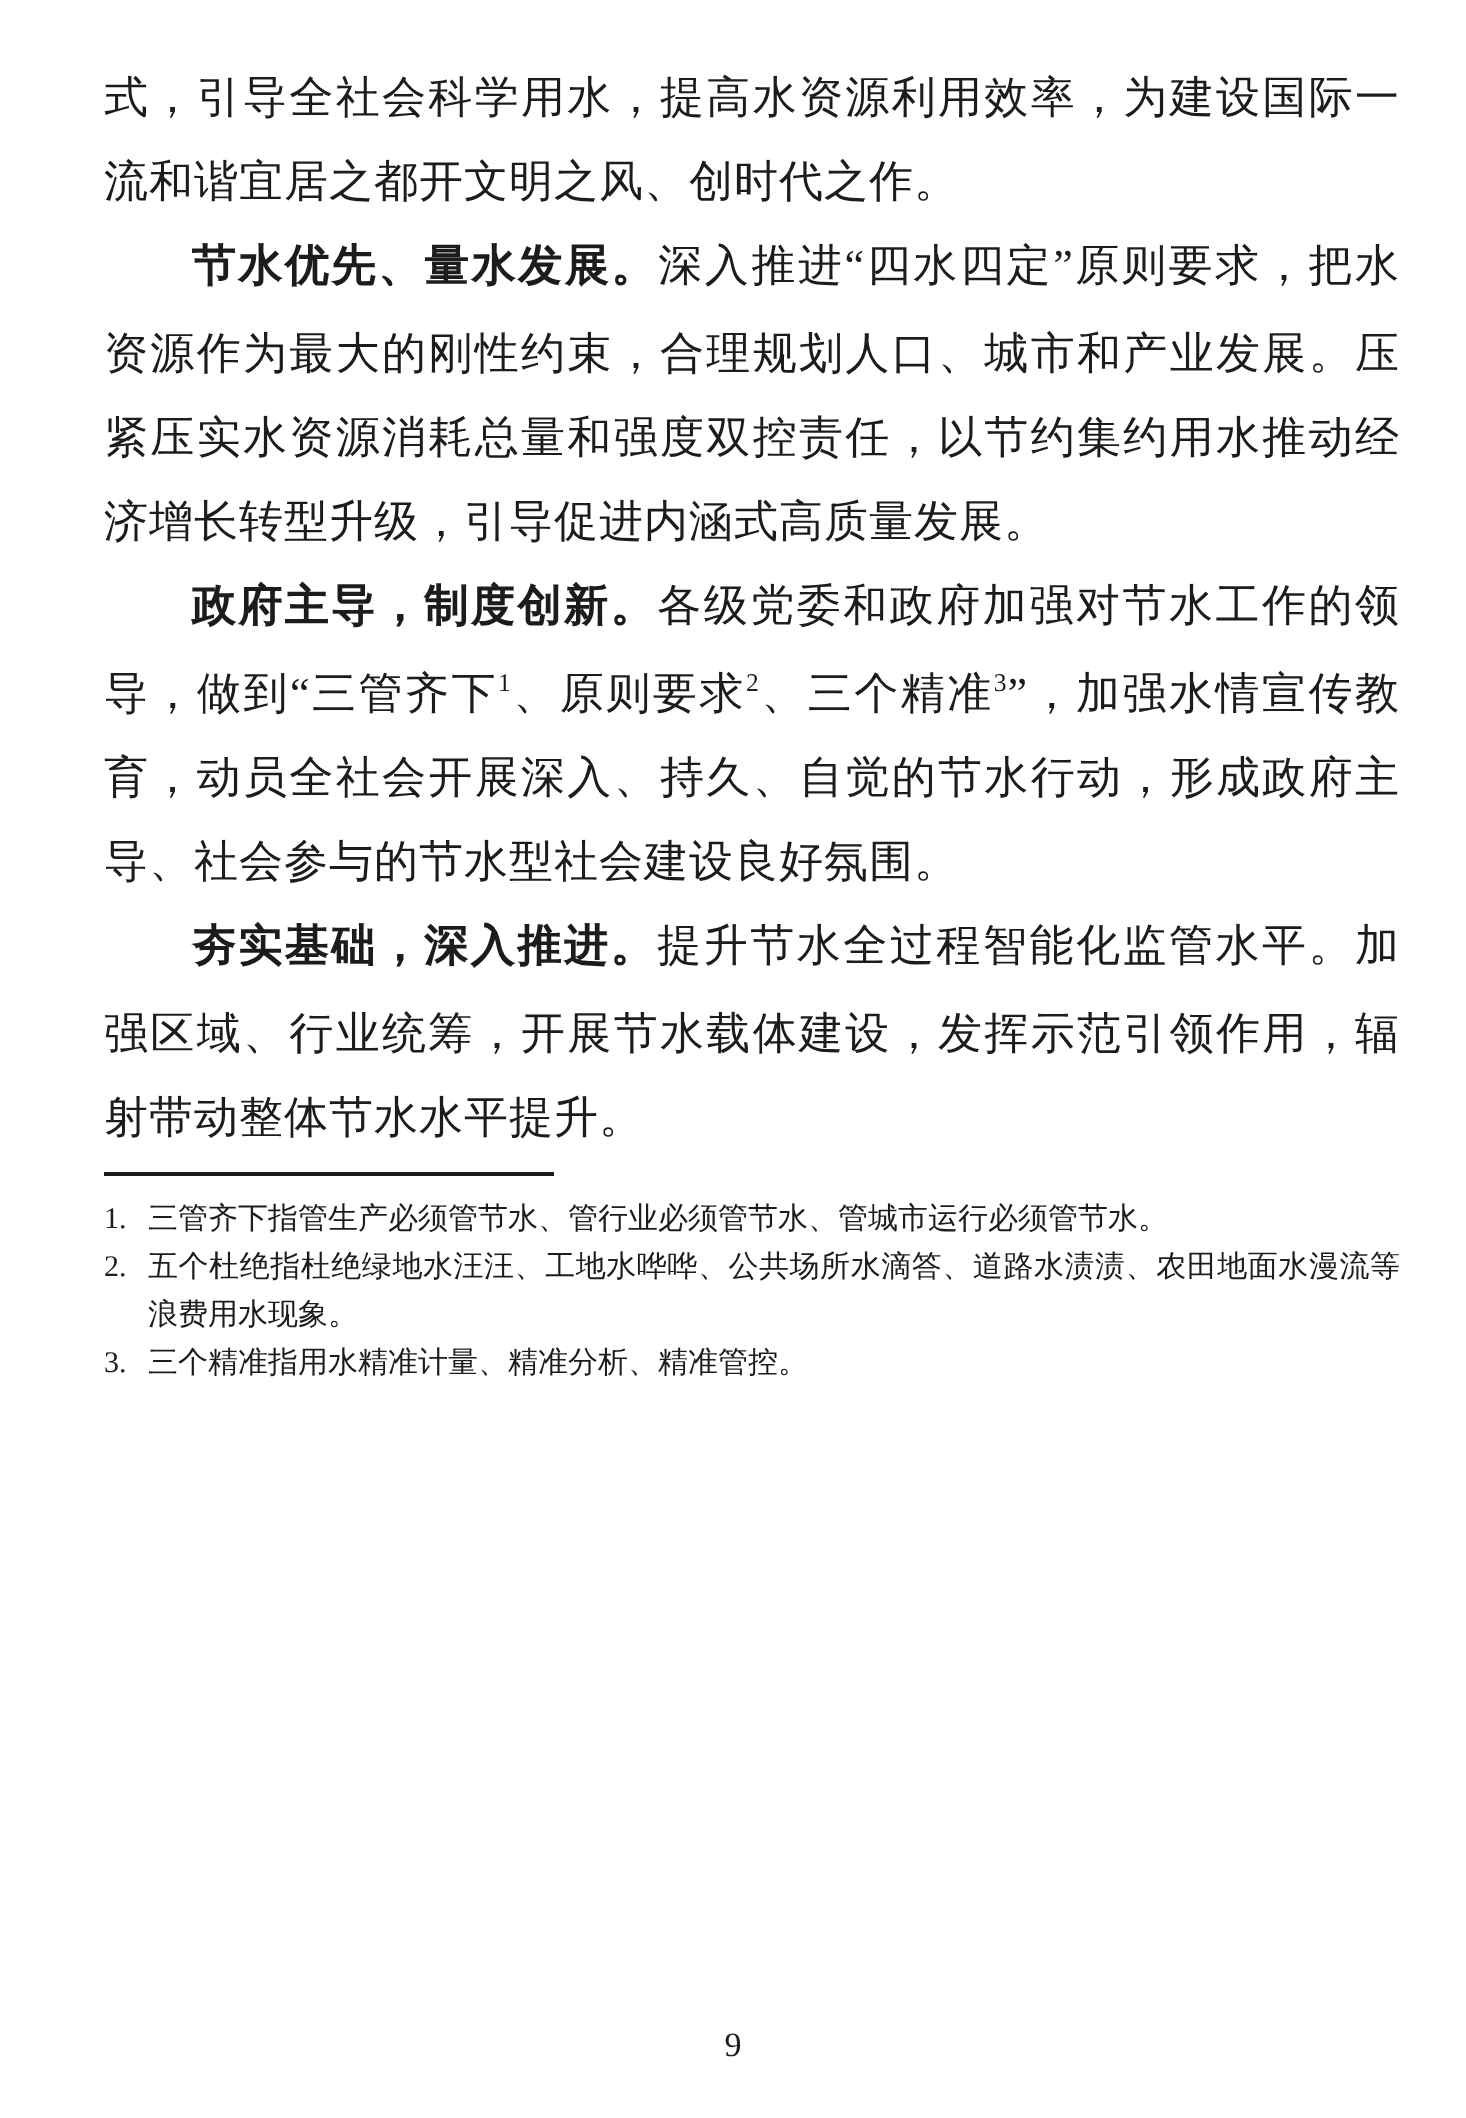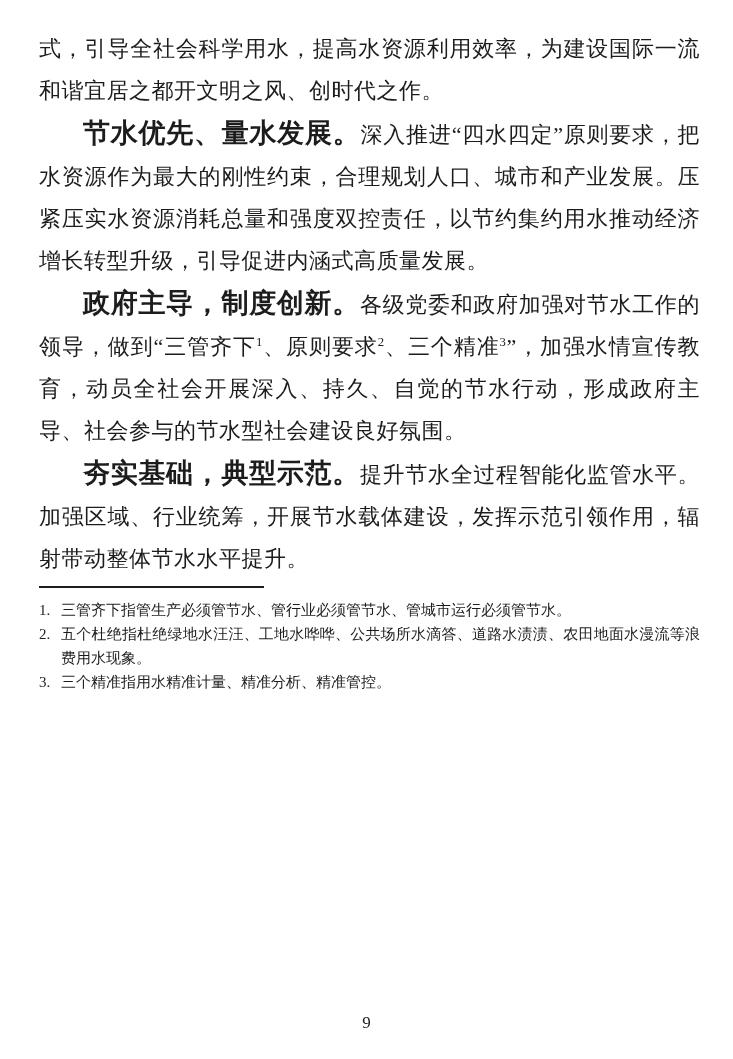--- a/index.html
+++ b/index.html
@@ -7,39 +7,39 @@
     padding: 0;
     background: #e8e8e8;
   }
   .page {
     position: relative;
     width: 733px;
     height: 1059px;
     margin: 0 auto;
     background: #ffffff;
     box-sizing: border-box;
-    padding: 28px 33px 0 39px;
+    padding: 28px 33px 0 52px;
     font-family: "Liberation Serif", "DejaVu Serif", serif;
     color: #1c1c1c;
     overflow: hidden;
   }
   .body-text { width: 100%; }
   .para {
     margin: 0;
     font-size: 22px;
     line-height: 42px;
     text-align: justify;
     text-justify: inter-character;
     letter-spacing: 0.5px;
   }
   .para.indent { text-indent: 2em; }
   .lead {
     font-weight: 700;
-    font-family: Liberation Serif, serif;
-    font-size: 27px;
+    font-family: Liberation Mono, monospace;
+    font-size: 22px;
   }
   sup.fn-ref {
     font-size: 0.58em;
     line-height: 0;
     vertical-align: super;
   }
   .footnote-sep {
     width: 225px;
     border: none;
     border-top: 2px solid #1c1c1c;
@@ -72,21 +72,21 @@
   }
 </style>
 </head>
 <body>
 
 <div class="page">
   <div class="body-text">
       <p class="para"><span>式，引导全社会科学用水，提高水资源利用效率，为建设国际一流和谐宜居之都开文明之风、创时代之作。</span></p>
       <p class="para indent"><span class="lead">节水优先、量水发展。</span><span>深入推进“四水四定”原则要求，把水资源作为最大的刚性约束，合理规划人口、城市和产业发展。压紧压实水资源消耗总量和强度双控责任，以节约集约用水推动经济增长转型升级，引导促进内涵式高质量发展。</span></p>
       <p class="para indent"><span class="lead">政府主导，制度创新。</span><span>各级党委和政府加强对节水工作的领导，做到“三管齐下</span><sup class="fn-ref">1</sup><span>、原则要求</span><sup class="fn-ref">2</sup><span>、三个精准</span><sup class="fn-ref">3</sup><span>”，加强水情宣传教育，动员全社会开展深入、持久、自觉的节水行动，形成政府主导、社会参与的节水型社会建设良好氛围。</span></p>
-      <p class="para indent"><span class="lead">夯实基础，典型示范。</span><span>提升节水全过程智能化监管水平。加强区域、行业统筹，开展节水载体建设，发挥示范引领作用，辐射带动整体节水水平提升。</span></p>
+      <p class="para indent"><span class="lead">夯实基础，深入推进。</span><span>提升节水全过程智能化监管水平。加强区域、行业统筹，开展节水载体建设，发挥示范引领作用，辐射带动整体节水水平提升。</span></p>
     </div>
   <hr class="footnote-sep">
   <div class="footnotes">
       <div class="footnote">
         <span class="fn-marker">1.</span>
         <span class="fn-text">三管齐下指管生产必须管节水、管行业必须管节水、管城市运行必须管节水。</span>
       </div>
       <div class="footnote">
         <span class="fn-marker">2.</span>
         <span class="fn-text">五个杜绝指杜绝绿地水汪汪、工地水哗哗、公共场所水滴答、道路水渍渍、农田地面水漫流等浪费用水现象。</span>

